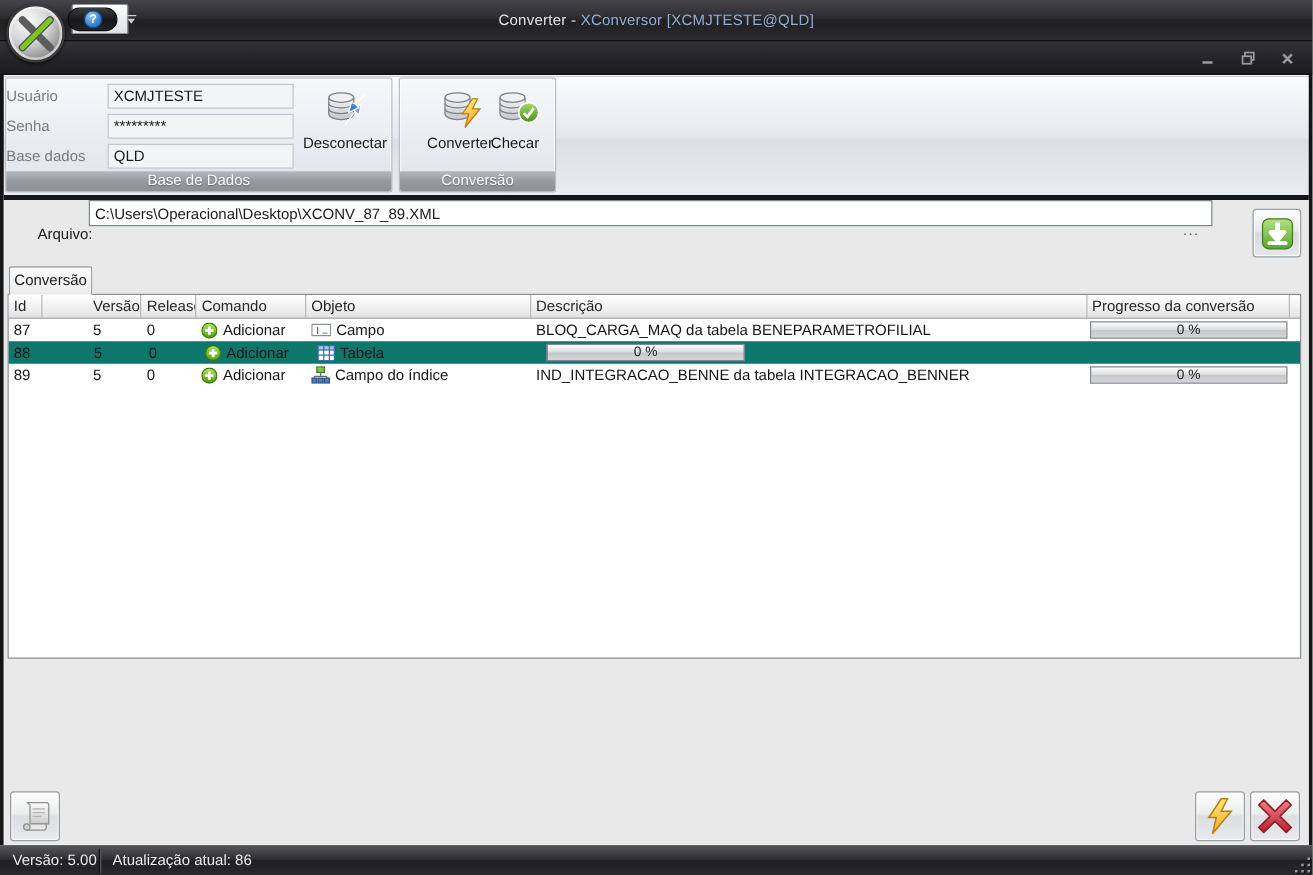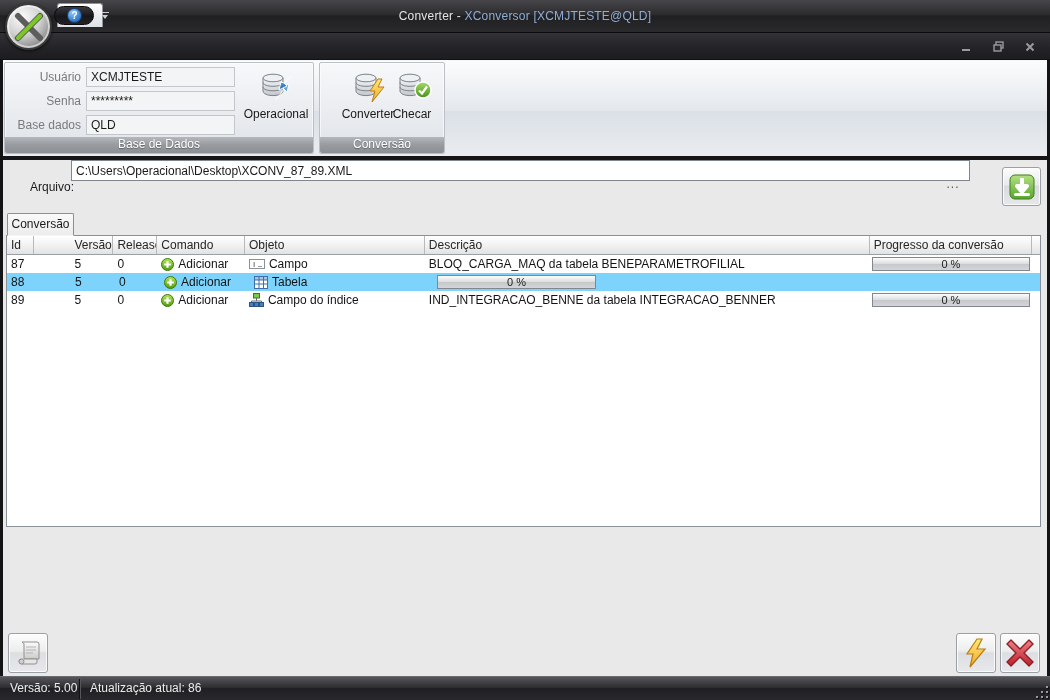--- a/index.html
+++ b/index.html
@@ -46,21 +46,21 @@
     background:linear-gradient(180deg,#fbfcfd,#e4e8ed 52%,#dbe0e6 53%,#e9edf1); border-top:1px solid #f4f6f8; }
   .rgroup { position:absolute; top:1px; height:92px; border:1px solid #bcc0c6; border-radius:2px;
     background:linear-gradient(#f7f8fa,#e6e9ed 70%,#dfe3e8); box-shadow:inset 0 0 0 1px rgba(255,255,255,.6); }
   .rgroup-label { position:absolute; left:0; right:0; bottom:0; height:16px;
     background:linear-gradient(#b4b7bc,#979a9f 50%,#8c8f94); color:#fff; text-align:center; line-height:15px;
     font-size:12px; text-shadow:0 1px 1px rgba(0,0,0,.35); border-radius:0 0 2px 2px; }
   .g-base { left:1px; width:310px; }
   .g-conv { left:316px; width:126px; }
 
   .fieldrow { position:absolute; left:0; height:20px; }
-  .flabel { position:absolute; left:0; width:76px; text-align:right; color:#7a7a7a; line-height:20px; }
+  .flabel { position:absolute; left:0; width:76px; color:#7a7a7a; line-height:20px; }
   .finput { position:absolute; left:81px; top:0; width:149px; height:20px; border:1px solid #c3c7cc;
     background:#f3f4f6; color:#1a1a1a; font:12px "Liberation Sans","DejaVu Sans",sans-serif; padding:0 4px; }
 
   .bigbtn { position:absolute; top:2px; height:72px; display:flex; flex-direction:column; align-items:center;
     justify-content:flex-start; padding-top:5px; border-radius:3px; cursor:default; }
   .bigbtn .cap { margin-top:3px; color:#1a1a1a; }
   .iconwrap { position:relative; width:34px; height:34px; }
   .badge { position:absolute; }
 
   
@@ -79,21 +79,21 @@
   .convtab { position:absolute; left:4px; top:53px; width:67px; height:23px;
     background:linear-gradient(#fafafa,#ececec); border:1px solid #8a9097; border-bottom:1px solid #f5f5f5;
     border-radius:2px 2px 0 0; text-align:center; line-height:21px; color:#1a1a1a; z-index:5; }
 
   .grid { position:absolute; left:3px; top:75px; width:1035px; height:292px; border:1px solid #8a9097;
     background:#fff; }
   .ghead { display:flex; height:19px;
     background:linear-gradient(#ffffff,#ececec 70%,#e2e2e2); border-bottom:1px solid #9aa0a6; }
   .hc { border-right:1px solid #b9b9b9; padding:0 4px; line-height:18px; color:#262626; overflow:hidden; white-space:nowrap; }
   .trow { display:flex; height:18px; line-height:18px; color:#141414; }
-  .trow.alt { background:#7dd3fc;justify-content:center; }
+  .trow.alt { background:#0f766e;justify-content:center; }
   .c { padding:0 4px; overflow:hidden; white-space:nowrap; display:flex; align-items:center; gap:4px; }
   .w-id{width:28px;} .w-ver{width:44px;margin-left:36px;} .w-rel{width:45px;} .w-cmd{width:90px;}
   .w-obj{width:185px;} .w-desc{width:458px;} .w-prog{width:167px;} .w-fill{flex:1; border-right:none;}
   .pbar { width:159px; height:14px; margin:0 2px; border:1px solid #82878d;
     background:linear-gradient(#fdfdfd,#dcddde 48%,#c6c8cb 52%,#d3d5d8);
     text-align:center; line-height:13px; font-size:11px; color:#1a1a1a; }
 
   
   .toolbtn { position:absolute; width:40px; height:40px; border:1px solid #9aa0a6; border-radius:3px;
     background:linear-gradient(#fdfdfd,#eceded 45%,#dcdee1 50%,#e7e9ec);
@@ -236,21 +236,21 @@
           <path d="M4 7 v13 c0 2.6 4.5 4.6 10 4.6 s10 -2 10 -4.6 V7" fill="url(#gdb)" stroke="#7d8288"></path>
           <ellipse cx="14" cy="7" rx="10" ry="3.8" fill="#eef1f3" stroke="#7d8288"></ellipse>
           <path d="M4 11.5 c0 2.2 4.5 3.8 10 3.8 s10 -1.6 10 -3.8" fill="none" stroke="#7d8288"></path>
           <path d="M4 16 c0 2.2 4.5 3.8 10 3.8 s10 -1.6 10 -3.8" fill="none" stroke="#7d8288"></path>
         </svg>
         <svg class="badge" style="right:-2px;top:4px" width="22" height="28">
           <path d="M3 26 L11 15 L8 12 L16 10 L14 18 L11 15" fill="url(#gblue)" stroke="#fff" stroke-width="1"></path>
           <path d="M19 2 L11 9 L14 12 L6 16 L8 8 L11 9" fill="url(#gblue)" stroke="#fff" stroke-width="1"></path>
         </svg>
       </div>
-      <div class="cap">Operacional</div>
+      <div class="cap">Desconectar</div>
     </div>
     <div class="rgroup-label">Base de Dados</div>
   </div>
 
   <div class="rgroup g-conv">
     <div class="bigbtn" style="left:19px; width:58px;">
       <div class="iconwrap">
         <svg width="30" height="30" style="position:absolute;left:1px;top:1px">
           <path d="M4 7 v13 c0 2.6 4.5 4.6 10 4.6 s10 -2 10 -4.6 V7" fill="url(#gdb)" stroke="#7d8288"></path>
           <ellipse cx="14" cy="7" rx="10" ry="3.8" fill="#eef1f3" stroke="#7d8288"></ellipse>

